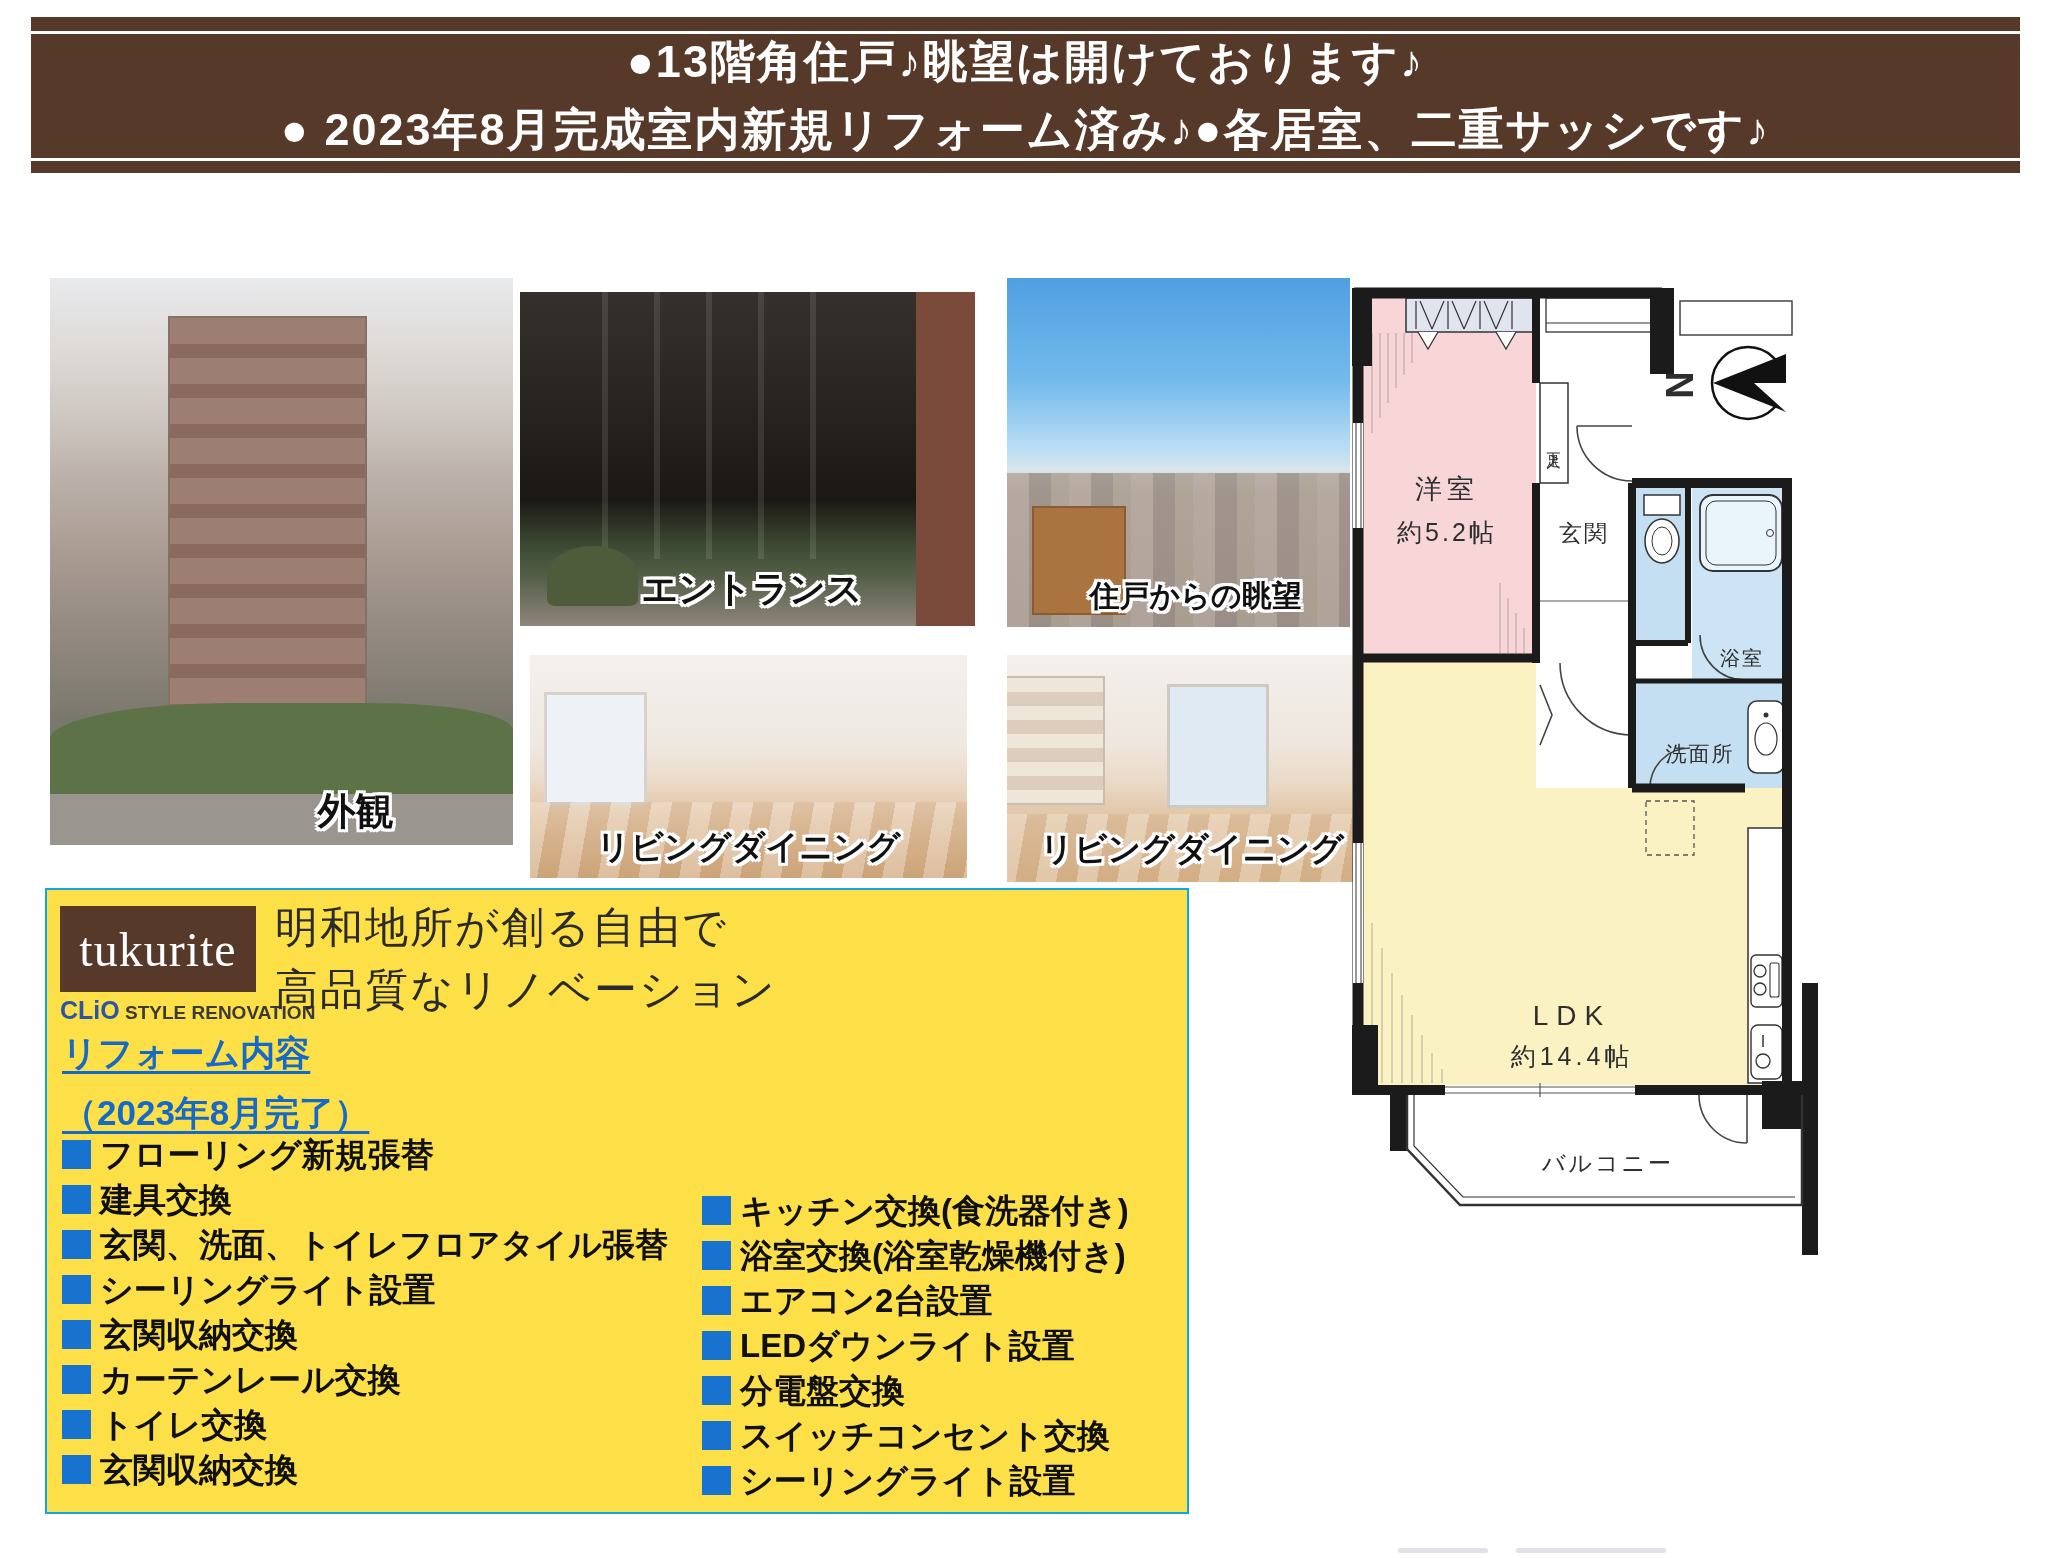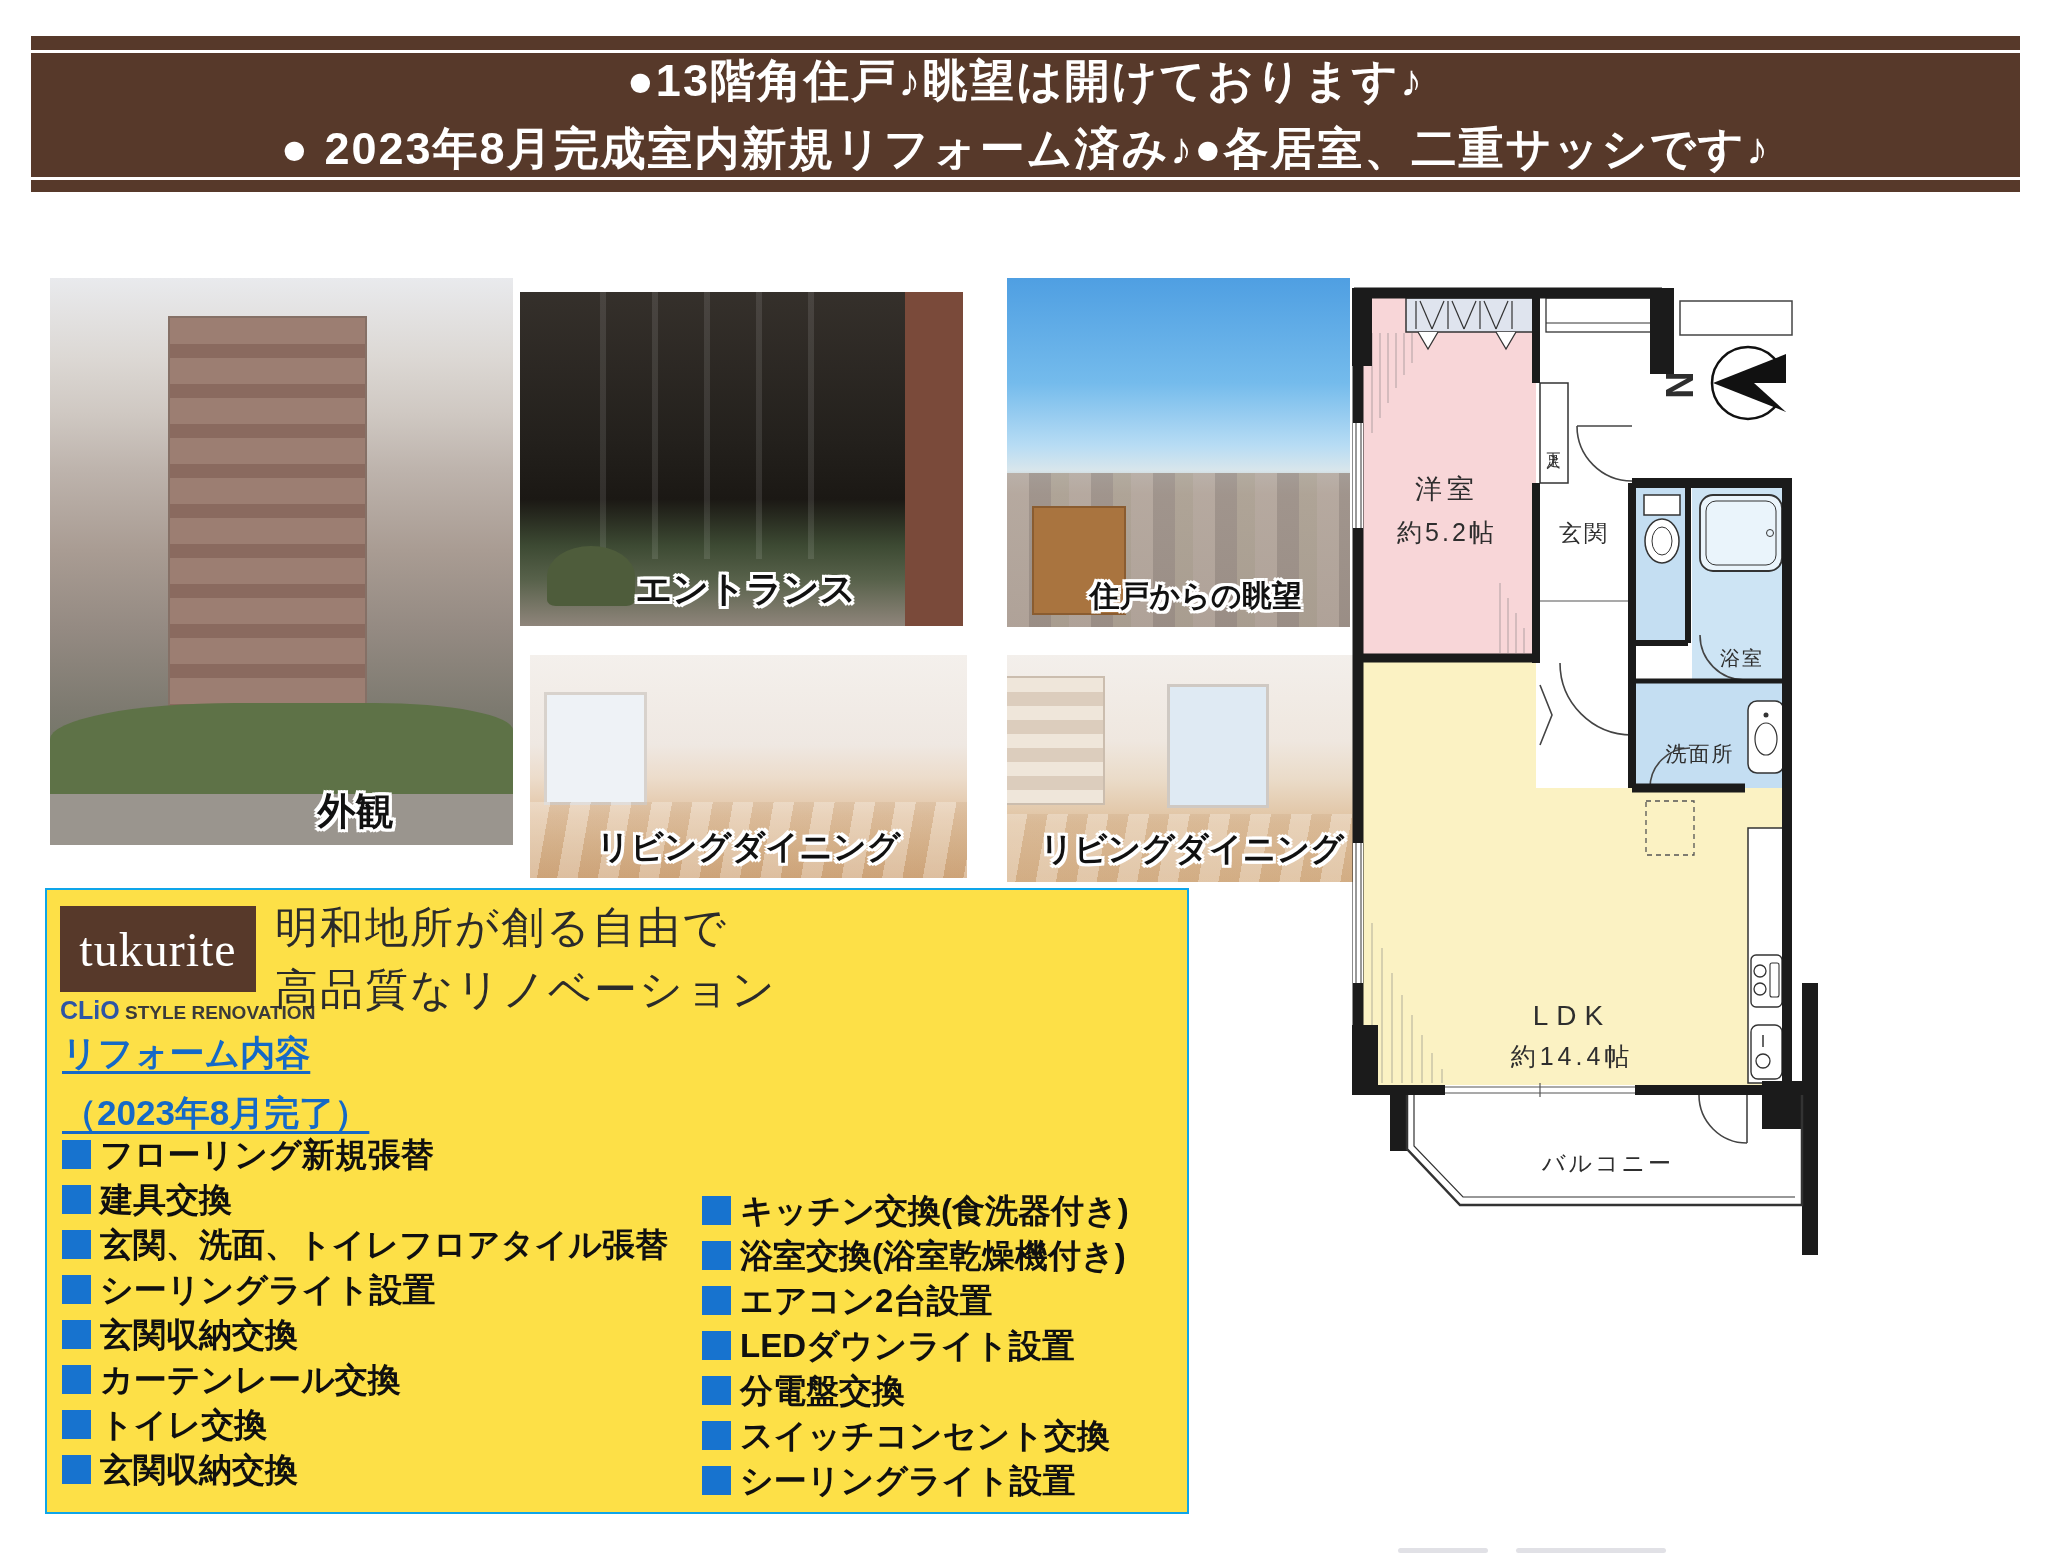--- a/index.html
+++ b/index.html
@@ -1,20 +1,20 @@
 <!DOCTYPE html>
 <html><head>
 <meta charset="utf-8">
 <style>
   html,body{margin:0;padding:0;background:#fff;}
   body{width:2048px;height:1558px;position:relative;overflow:hidden;
        font-family:"Liberation Sans","DejaVu Sans",sans-serif;}
   .abs{position:absolute;}
   
-  .banner{left:31px;top:36px;width:1989px;height:156px;background:#57392a;text-align:right;}
+  .banner{left:31px;top:17px;width:1989px;height:156px;background:#57392a;text-align:right;}
   .banner .inner{position:absolute;left:0;top:14px;right:0;bottom:12px;
     border-top:3px solid #fff;border-bottom:3px solid #fff;
     display:flex;flex-direction:column;justify-content:center;align-items:center;gap:8px;}
   .banner .line{color:#fff;font-size:45px;font-weight:700;letter-spacing:2px;white-space:nowrap;}
   
   .photo{overflow:hidden;background:#ddd;}
   .ph-shape{position:absolute;}
   .caption{position:absolute;color:#111;font-weight:700;white-space:nowrap;
     text-shadow:-3px -3px 0 #fff,3px -3px 0 #fff,-3px 3px 0 #fff,3px 3px 0 #fff,
                 0 -3px 0 #fff,0 3px 0 #fff,-3px 0 0 #fff,3px 0 0 #fff;}
@@ -52,21 +52,21 @@
 <div class="abs photo" style="left:50px;top:278px;width:463px;height:567px;
      background:linear-gradient(180deg,#e9eaed 0%,#dcd8d4 14%,#cfc8c2 24%,#bdb3ac 34%,#a99c93 48%,#948a82 62%,#7d7a70 76%,#6e7463 86%,#97938c 100%);">
   <div class="ph-shape" style="left:26%;top:7%;width:42%;height:72%;
        background:repeating-linear-gradient(180deg,#9c7e72 0 26px,#8a6a5f 26px 40px);box-shadow:0 0 0 2px #857066;"></div>
   <div class="ph-shape" style="left:0;bottom:9%;width:100%;height:16%;background:#5e7247;border-radius:40% 30% 0 0;"></div>
   <div class="ph-shape" style="left:0;bottom:0;width:100%;height:9%;background:#9a958e;"></div>
   <span class="caption" style="left:66%;bottom:8px;transform:translateX(-50%);font-size:38px;margin-top:15px;">外観</span>
 </div>
 
 <div class="abs photo" style="left:520px;top:292px;width:443px;height:334px;
-     background:linear-gradient(180deg,#35302b 0%,#23201c 45%,#1b1814 62%,#3d4a33 76%,#57614a 86%,#8f857b 100%);">
+     background:linear-gradient(180deg,#35302b 0%,#23201c 45%,#1b1814 62%,#3d4a33 76%,#57614a 86%,#8f857b 100%);padding-left:12px;">
   <div class="ph-shape" style="left:18%;top:0;width:55%;height:80%;
        background:repeating-linear-gradient(90deg,rgba(255,255,255,0.10) 0 6px,rgba(255,255,255,0) 6px 52px);"></div>
   <div class="ph-shape" style="right:0;top:0;width:13%;height:100%;background:#7a4a3a;"></div>
   <div class="ph-shape" style="left:6%;bottom:6%;width:20%;height:18%;background:#4e5c3b;border-radius:50% 50% 10% 10%;"></div>
   <span class="caption" style="left:51%;bottom:12px;transform:translateX(-50%);font-size:36px;">エントランス</span>
 </div>
 
 <div class="abs photo" style="left:1007px;top:278px;width:343px;height:349px;
      background:linear-gradient(180deg,#4f9fe2 0%,#74bbec 30%,#b7dcf4 48%,#d8e6ec 55%,#b9aea6 62%,#a79c93 78%,#8f8077 100%);">
   <div class="ph-shape" style="left:0;bottom:0;width:100%;height:44%;

